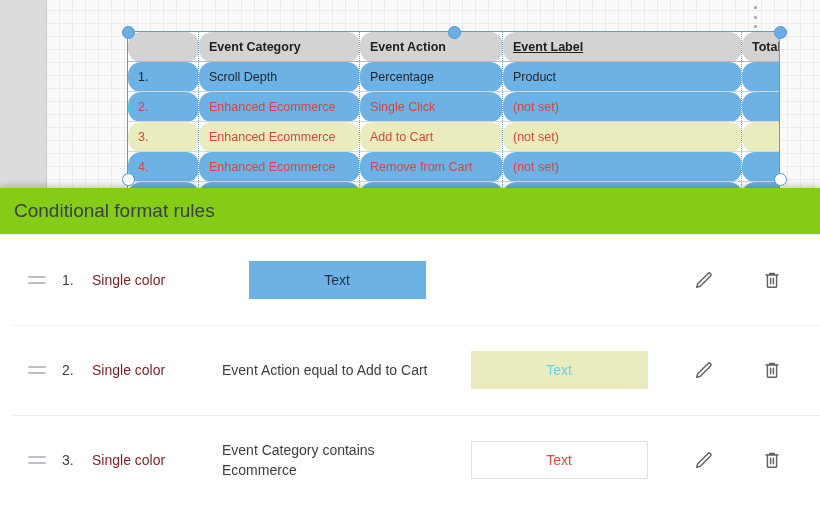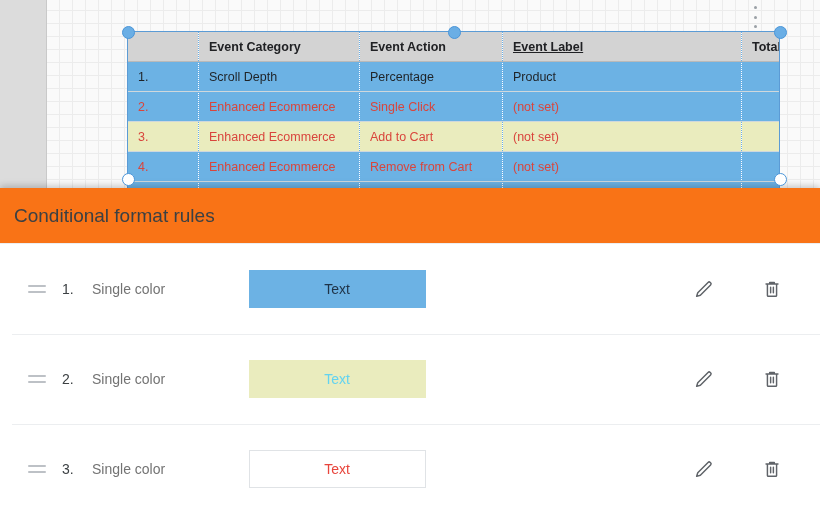--- a/index.html
+++ b/index.html
@@ -51,20 +51,21 @@
   .h-tm { left: 448px; top: 26px; }
   .h-tr { left: 774px; top: 26px; }
   .h-bl { left: 122px; top: 173px; background:#ffffff; }
   .h-br { left: 774px; top: 173px; background:#ffffff; }
 
   table.rpt { border-collapse: collapse; width: 100%; table-layout: fixed; }
   table.rpt th, table.rpt td {
     font-size: 12.5px; padding: 0 10px; height: 29px;
     white-space: nowrap; overflow: hidden; text-overflow: ellipsis;
     border-right: 1px dotted #6aaee5;
+    border-radius: 13px;
   }
   table.rpt th:last-child, table.rpt td:last-child { border-right: none; }
   table.rpt thead th {
     background: #d3d3d3; color: #202124; font-weight: bold;
     border-bottom: 1px solid #b9b9b9; text-align: left;
   }
   th.num, td.num { text-align: right; }
   .col-idx { width: 50px; }
   .col-cat { width: 140px; }
   .col-act { width: 122px; }
@@ -75,41 +76,41 @@
   td.dark { color: #1f2327; }
   td.red { color: #d9453c; }
 
   
   .panel {
     position: absolute; left: 0; top: 188px; width: 820px; height: 336px;
     background: #ffffff;
     box-shadow: 0 -2px 7px rgba(0,0,0,0.22);
   }
   .panel-head {
-    height: 56px; background: #f97316; border-bottom: 1px solid #eceef0;
+    height: 47px; background: #84cc16; border-bottom: 1px solid #eceef0;
     display: flex; align-items: center; padding-left: 14px; box-sizing: border-box;
   }
   .panel-title { font-size: 19px; color: #3c4043; font-weight: 400; }
 
   .rules { padding: 0; }
   .rule-row {
     display: flex; align-items: center; height: 90px; box-sizing: border-box;
     padding: 0 14px 0 28px; position: relative;
   }
   .rule-row + .rule-row::before {
     content: ""; position: absolute; left: 12px; right: 0; top: 0;
     height: 1px; background: #eceef0;
   }
   .drag-handle {
     width: 22px; display: flex; flex-direction: column; gap: 4px; flex: 0 0 auto;
     cursor: grab;
   }
   .drag-handle span { display:block; width: 18px; height: 2px; background: #bdc1c6; border-radius: 1px; }
   .rule-num { width: 42px; flex: 0 0 auto; font-size: 14px; color: #3c4043; padding-left: 12px; box-sizing: border-box; }
-  .rule-type { width: 130px; flex: 0 0 auto; font-size: 14px; color: #737373; }
+  .rule-type { width: 130px; flex: 0 0 auto; font-size: 14px; color: #7f1d1d; }
   .rule-cond { width: 222px; flex: 0 0 auto; font-size: 14px; color: #3c4043; line-height: 20px; }
   .swatch-cell { width: 230px; flex: 0 0 auto; display: flex; justify-content: center; text-align: right; }
   .swatch {
     width: 177px; height: 38px; display: flex; align-items: center; justify-content: center;
     font-size: 14px; box-sizing: border-box;
   }
   .actions { flex: 1 1 auto; display: flex; align-items: center; justify-content: flex-end; gap: 44px; padding-right: 22px; }
   .icon-btn { width: 24px; height: 24px; display: flex; align-items: center; justify-content: center; cursor: pointer; }
   .icon-btn svg { display: block; }
 </style>
@@ -217,20 +218,21 @@
         </div>
       </div>
 
       <div class="rule-row">
         <div class="drag-handle">
             <span></span>
             <span></span>
           </div>
         <div class="rule-num">2.</div>
         <div class="rule-type">Single color</div>
+        <div class="rule-cond">Event Action equal to Add to Cart</div>
         <div class="swatch-cell">
           <div class="swatch" style="background:#eaecbe;color:#63d3f0;">Text</div>
         </div>
         <div class="actions">
           <div class="icon-btn">
             <svg width="22" height="22" viewBox="0 0 24 24" fill="none" stroke="#5f6368" stroke-width="1.6" stroke-linecap="round" stroke-linejoin="round">
               <path d="M4 20l1.2-4L16.4 4.8a1.7 1.7 0 0 1 2.4 0l.4.4a1.7 1.7 0 0 1 0 2.4L8 18.8 4 20z"></path>
             </svg>
           </div>
           <div class="icon-btn">
@@ -241,20 +243,21 @@
         </div>
       </div>
 
       <div class="rule-row">
         <div class="drag-handle">
             <span></span>
             <span></span>
           </div>
         <div class="rule-num">3.</div>
         <div class="rule-type">Single color</div>
+        <div class="rule-cond">Event Category contains Ecommerce</div>
         <div class="swatch-cell">
           <div class="swatch" style="background:#ffffff;color:#e8453c;border:1px solid #e0e3e6;">Text</div>
         </div>
         <div class="actions">
           <div class="icon-btn">
             <svg width="22" height="22" viewBox="0 0 24 24" fill="none" stroke="#5f6368" stroke-width="1.6" stroke-linecap="round" stroke-linejoin="round">
               <path d="M4 20l1.2-4L16.4 4.8a1.7 1.7 0 0 1 2.4 0l.4.4a1.7 1.7 0 0 1 0 2.4L8 18.8 4 20z"></path>
             </svg>
           </div>
           <div class="icon-btn">

